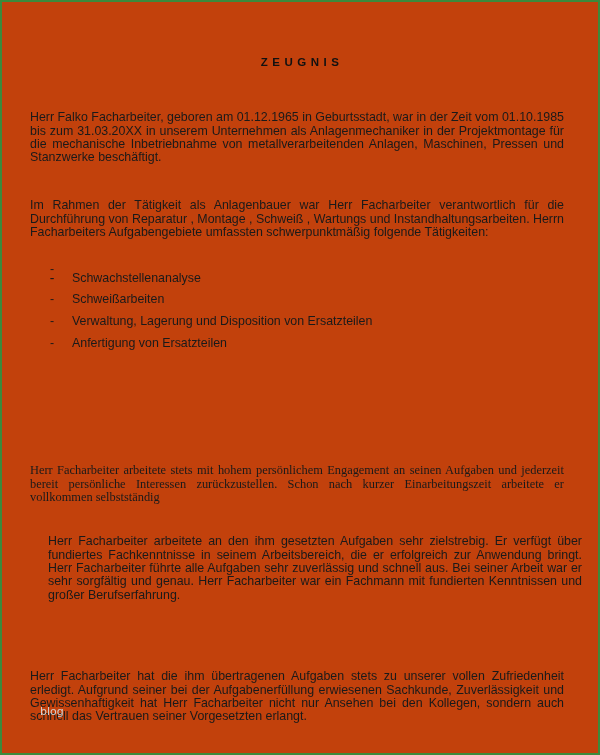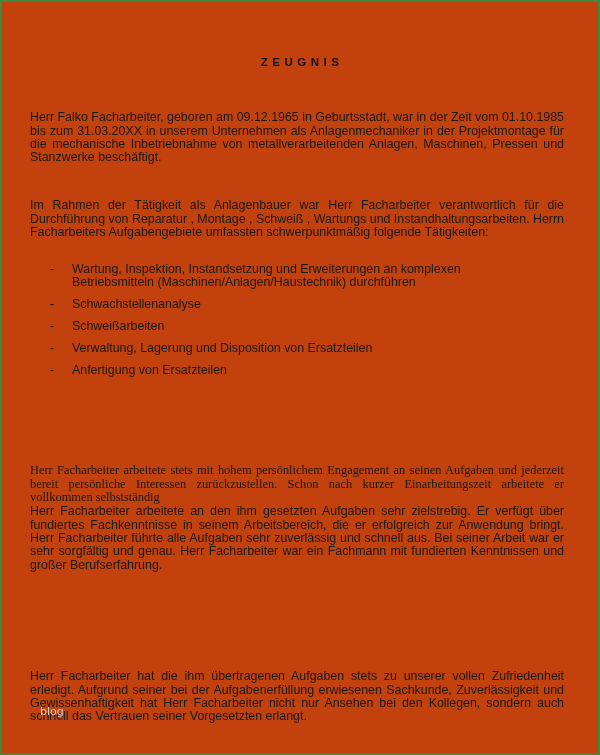--- a/index.html
+++ b/index.html
@@ -29,21 +29,21 @@
   .para {
     position: absolute;
     left: 28px; width: 534px;
     line-height: 13.3px;
     text-align: justify;
     text-align-last: left;
   }
   .p1 { top: 97px; }
   .p2 { top: 185px; }
   .p3 { top: 450px; font-family: Liberation Serif, serif; }
-  .p4 { top: 491px; }
+  .p4 { top: 521px; margin-left: 18px; }
   .p5 { top: 656px; }
   .list {
     position: absolute;
     left: 28px; top: 261px; width: 480px;
     margin: 0; padding: 0; list-style: none;
   }
   .list li {
     position: relative;
     padding-left: 42px;
     line-height: 13.3px;
@@ -59,25 +59,25 @@
     color: #d0d0d0;
     font-family: "DejaVu Sans", sans-serif;
   }
 </style>
 </head>
 <body>
 
 <div class="page">
   <div class="title">ZEUGNIS</div>
 
-  <p class="para p1">Herr Falko Facharbeiter, geboren am 09.12.1965 in Geburtsstadt, war in der Zeit vom 01.10.1985 bis zum 31.03.20XX in unserem Unternehmen als Anlagenmechaniker in der Projektmontage für die mechanische Inbetriebnahme von metallverarbeitenden Anlagen, Maschinen, Pressen und Stanzwerke beschäftigt.</p>
+  <p class="para p1">Herr Falko Facharbeiter, geboren am 01.12.1965 in Geburtsstadt, war in der Zeit vom 01.10.1985 bis zum 31.03.20XX in unserem Unternehmen als Anlagenmechaniker in der Projektmontage für die mechanische Inbetriebnahme von metallverarbeitenden Anlagen, Maschinen, Pressen und Stanzwerke beschäftigt.</p>
   <p class="para p2">Im Rahmen der Tätigkeit als Anlagenbauer war Herr Facharbeiter verantwortlich für die Durchführung von Reparatur , Montage , Schweiß , Wartungs und Instandhaltungsarbeiten. Herrn Facharbeiters Aufgabengebiete umfassten schwerpunktmäßig folgende Tätigkeiten:</p>
 
   <ul class="list">
-    <li><span class="dash">-</span><span>Wartung, Inspektion, Instandsetzung und Erweiterungen an komplexen Betriebsmitteln (Maschinen/Anlagen/Haustechnik) durchführen</span></li>
+    <li><span class="dash">-</span></li>
     <li><span class="dash">-</span></li>
     <li><span class="dash">-</span><span>Schwachstellenanalyse</span></li>
     <li><span class="dash">-</span><span>Schweißarbeiten</span></li>
     <li><span class="dash">-</span><span>Verwaltung, Lagerung und Disposition von Ersatzteilen</span></li>
     <li><span class="dash">-</span><span>Anfertigung von Ersatzteilen</span></li>
   </ul>
 
   <p class="para p3">Herr Facharbeiter arbeitete stets mit hohem persönlichem Engagement an seinen Aufgaben und jederzeit bereit persönliche Interessen zurückzustellen. Schon nach kurzer Einarbeitungszeit arbeitete er vollkommen selbstständig</p>
   <p class="para p4">Herr Facharbeiter arbeitete an den ihm gesetzten Aufgaben sehr zielstrebig. Er verfügt über fundiertes Fachkenntnisse in seinem Arbeitsbereich, die er erfolgreich zur Anwendung bringt. Herr Facharbeiter führte alle Aufgaben sehr zuverlässig und schnell aus. Bei seiner Arbeit war er sehr sorgfältig und genau. Herr Facharbeiter war ein Fachmann mit fundierten Kenntnissen und großer Berufserfahrung.</p>
   <p class="para p5">Herr Facharbeiter hat die ihm übertragenen Aufgaben stets zu unserer vollen Zufriedenheit erledigt. Aufgrund seiner bei der Aufgabenerfüllung erwiesenen Sachkunde, Zuverlässigkeit und Gewissenhaftigkeit hat Herr Facharbeiter nicht nur Ansehen bei den Kollegen, sondern auch schnell das Vertrauen seiner Vorgesetzten erlangt.</p>

